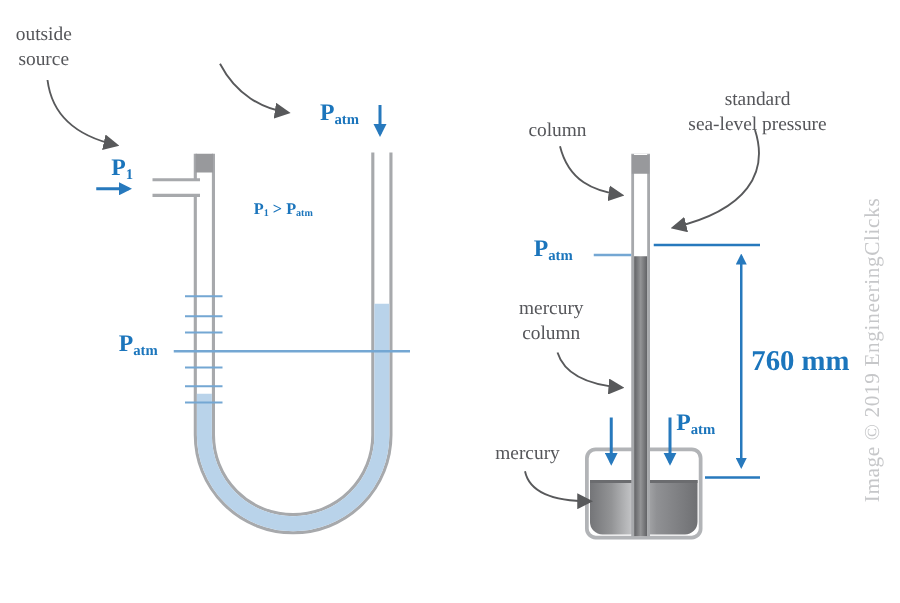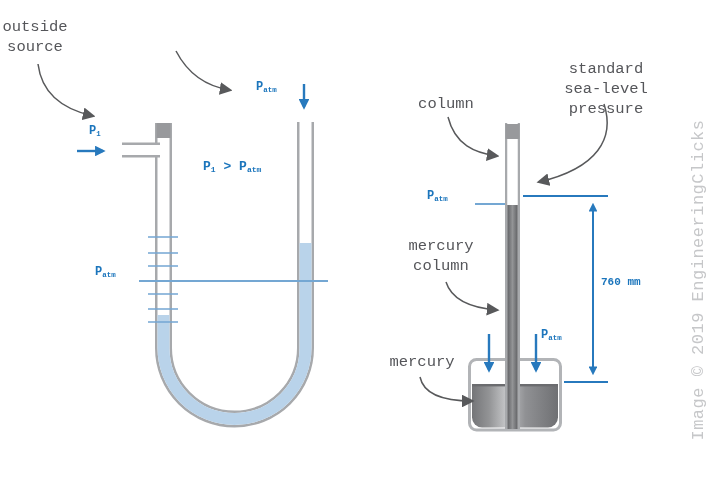--- a/index.html
+++ b/index.html
@@ -10,39 +10,39 @@
     --liquid:#b9d3ea;
     --wall:#a7a9ac;
     --cap:#98999c;
     --caption:#2074b8;
     --watermark:#c6c7c9;
     --arrow-dark:#58595b;
   }
   html,body{margin:0;padding:0;background:#fff;}
   #stage{
     position:relative;width:720px;height:482px;background:#fff;overflow:hidden;
-    font-family:Liberation Mono, monospace;
+    font-family:Liberation Serif, serif;
   }
   #bg{position:absolute;left:0;top:0;}
   .wall{stroke:var(--wall);fill:none;stroke-linecap:butt;}
   .inner{stroke:#fff;fill:none;stroke-linecap:butt;}
   .liquid{stroke:var(--liquid);fill:none;stroke-linecap:butt;}
   .tick{stroke:var(--blue-line);stroke-width:1.6;fill:none;}
   .lline{stroke:var(--blue-line);stroke-width:2;fill:none;}
   .mline{stroke:var(--blue-accent);stroke-width:2;fill:none;}
   .barrow{stroke:var(--blue-accent);stroke-width:2.4;fill:none;}
   .darrow{stroke:var(--arrow-dark);stroke-width:1.5;fill:none;}
   .lbl{position:absolute;color:var(--dark-text);font-size:15.5px;line-height:1.28;
        text-align:center;white-space:pre-line;transform:translate(-50%,-50%);}
-  .plbl{position:absolute;color:var(--blue-text);font-size:12px;font-weight:600;
+  .plbl{position:absolute;color:var(--blue-text);font-size:19px;font-weight:600;
         white-space:nowrap;transform:none;}
   .plbl sub,.ineq sub{font-size:62%;vertical-align:baseline;position:relative;bottom:-0.22em;}
   .caption{position:absolute;color:var(--caption);font-size:19px;font-weight:600;
            white-space:nowrap;transform:translate(-50%,-50%);}
-  .h760{position:absolute;color:var(--blue-text);font-size:11px;font-weight:600;white-space:nowrap;}
+  .h760{position:absolute;color:var(--blue-text);font-size:23px;font-weight:600;white-space:nowrap;}
   .watermark{position:absolute;color:var(--watermark);font-size:17px;letter-spacing:0.5px;
              white-space:nowrap;transform:translate(-50%,-50%) rotate(-90deg);}
 </style>
 </head>
 <body>
 
 <div id="stage">
 
   <svg id="bg" width="720" height="482" viewBox="0 0 720 482">
     <defs>

